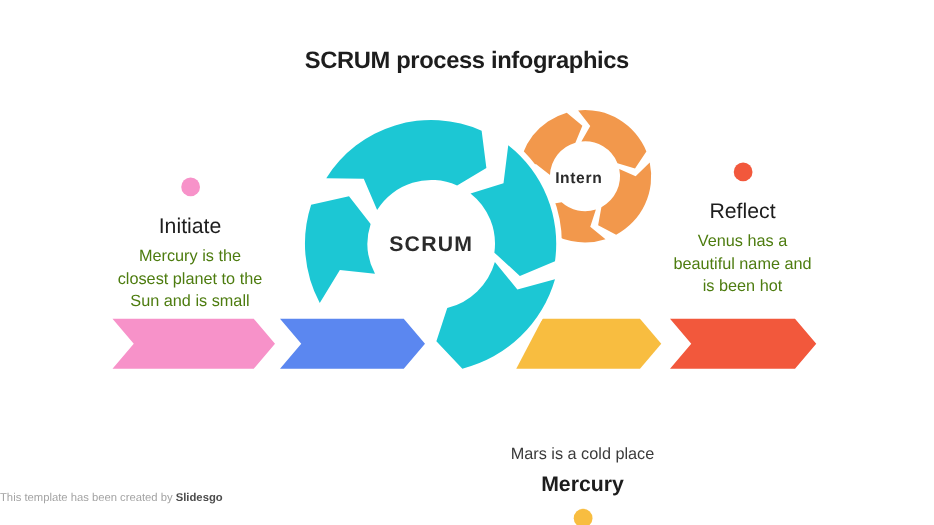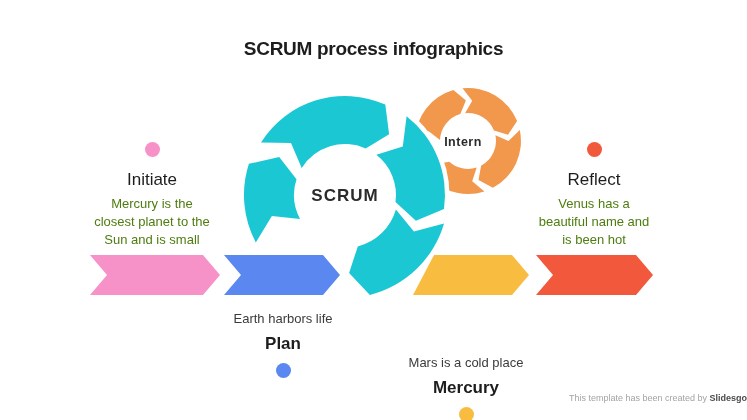--- a/index.html
+++ b/index.html
@@ -3,31 +3,31 @@
 <meta charset="utf-8">
 <style>
   html,body{margin:0;padding:0;background:#fff;}
   .slide{position:relative;width:747px;height:420px;background:#ffffff;overflow:hidden;
          font-family:"Liberation Sans","DejaVu Sans",sans-serif;}
   .title{position:absolute;top:38px;left:0;width:100%;margin:0;text-align:center;
          font-size:19px;font-weight:800;color:#1d1d1d;letter-spacing:-0.3px;}
   .diagram-svg{position:absolute;left:0;top:0;}
   .side{position:absolute;width:160px;text-align:center;}
   .initiate-block{left:72px;top:142px;}
-  .reflect-block{left:514px;top:142px;}
+  .reflect-block{left:514px;top:130px;}
   .dot{display:inline-block;width:15px;height:15px;border-radius:50%;}
   .side h2{margin:9px 0 5px;font-size:17px;font-weight:400;color:#1d1d1d;}
   .side p{margin:0;font-size:13px;line-height:18px;color:#4d7c0f;white-space:pre-line;}
   .step-col{position:absolute;top:311px;width:150px;text-align:center;}
   .plan-block{left:208px;}
   .execute-block{left:391px;margin-top:44px;}
   .step-col .caption{margin:0;font-size:13px;line-height:16px;color:#3b3b3b;}
   .step-col h2{margin:7px 0 0;font-size:17px;font-weight:700;color:#1d1d1d;}
   .step-col .dot{margin-top:9px;}
-  .footer{position:absolute;top:393px;left:0;width:100%;text-align:right;
+  .footer{position:absolute;top:393px;left:0;width:100%;text-align:left;
           font-size:9px;color:#a3a3a3;}
   .footer b{color:#4c4c4c;}
   svg text{font-family:"Liberation Sans","DejaVu Sans",sans-serif;}
 </style>
 </head>
 <body>
 
 <div class="slide">
 
   <h1 class="title">SCRUM process infographics</h1>
@@ -64,25 +64,20 @@
   </div>
 
   <div class="side reflect-block">
     <span class="dot" style="background: rgb(242, 88, 60);"></span>
     <h2>Reflect</h2>
     <p>Venus has a
 beautiful name and
 is been hot</p>
   </div>
 
-  <div class="step-col plan-block">
-    <p class="caption">Earth harbors life</p>
-    <h2>Plan</h2>
-    <span class="dot" style="background: rgb(91, 135, 240);"></span>
-  </div>
 
   <div class="step-col execute-block">
     <p class="caption">Mars is a cold place</p>
     <h2>Mercury</h2>
     <span class="dot" style="background: rgb(248, 189, 64);"></span>
   </div>
 
   <div class="footer">
     <span>This template has been created by </span><b>Slidesgo</b>
   </div>

